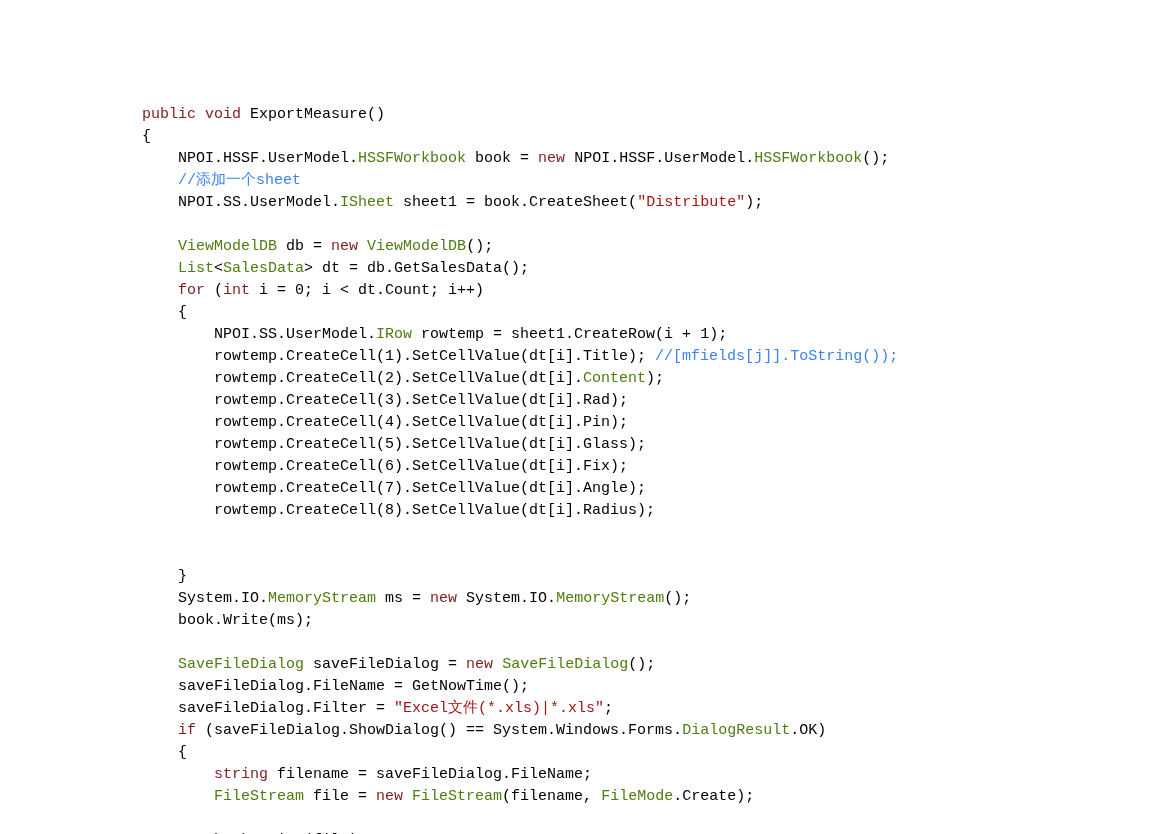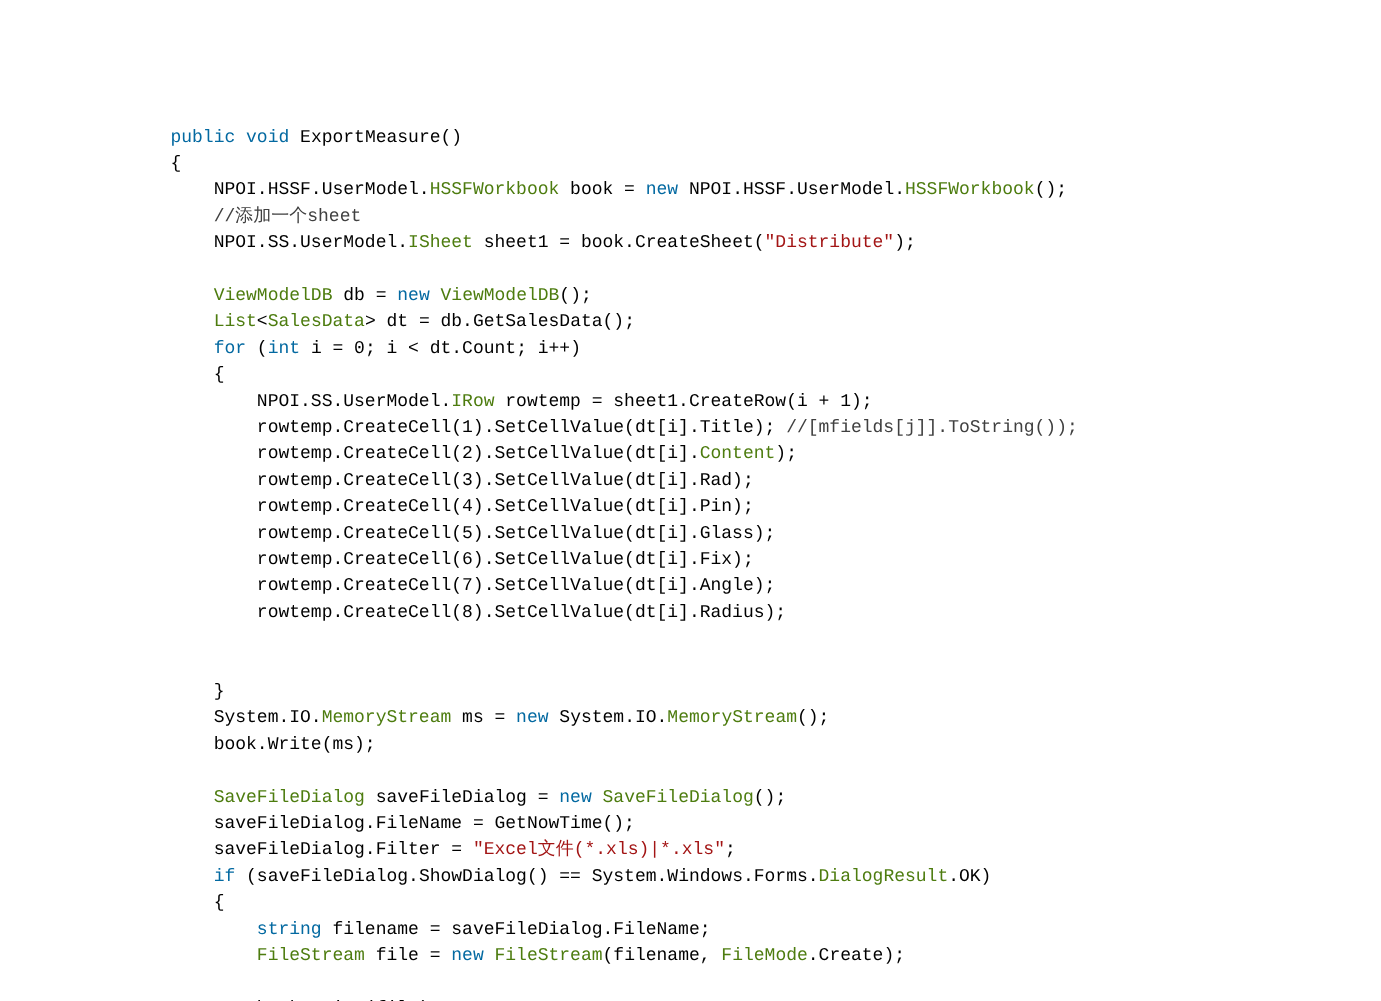--- a/index.html
+++ b/index.html
@@ -7,23 +7,23 @@
     padding: 0;
     background: #ffffff;
     font-family: Consolas, "Courier New", monospace;
     font-size: 15px;
     line-height: 22px;
     white-space: pre;
   }
   .code-container {
     padding: 16px 0 0 70px;
   }
-  .k { color: #0369a1; }        
+  .k { color: #7f1d1d; }        
   .ty { color: #4d7c0f; }       
-  .c { color: #404040; }        
+  .c { color: #3b82f6; }        
   .s { color: #a31515; }     
 </style>
 </head>
 <body>
 
 
 
 <div class="code-container" id="code-root"><div><span>        </span><span class="k">public</span><span> </span><span class="k">void</span><span> ExportMeasure()</span></div><div><span>        </span><span>{</span></div><div><span>            </span><span>NPOI.HSSF.UserModel.</span><span class="ty">HSSFWorkbook</span><span> book = </span><span class="k">new</span><span> NPOI.HSSF.UserModel.</span><span class="ty">HSSFWorkbook</span><span>();</span></div><div><span>            </span><span class="c">//添加一个sheet</span></div><div><span>            </span><span>NPOI.SS.UserModel.</span><span class="ty">ISheet</span><span> sheet1 = book.CreateSheet(</span><span class="s">"Distribute"</span><span>);</span></div><div>&nbsp;</div><div><span>            </span><span class="ty">ViewModelDB</span><span> db = </span><span class="k">new</span><span> </span><span class="ty">ViewModelDB</span><span>();</span></div><div><span>            </span><span class="ty">List</span><span>&lt;</span><span class="ty">SalesData</span><span>&gt; dt = db.GetSalesData();</span></div><div><span>            </span><span class="k">for</span><span> (</span><span class="k">int</span><span> i = 0; i &lt; dt.Count; i++)</span></div><div><span>            </span><span>{</span></div><div><span>                </span><span>NPOI.SS.UserModel.</span><span class="ty">IRow</span><span> rowtemp = sheet1.CreateRow(i + 1);</span></div><div><span>                </span><span>rowtemp.CreateCell(1).SetCellValue(dt[i].Title); </span><span class="c">//[mfields[j]].ToString());</span></div><div><span>                </span><span>rowtemp.CreateCell(2).SetCellValue(dt[i].</span><span class="ty">Content</span><span>);</span></div><div><span>                </span><span>rowtemp.CreateCell(3).SetCellValue(dt[i].Rad);</span></div><div><span>                </span><span>rowtemp.CreateCell(4).SetCellValue(dt[i].Pin);</span></div><div><span>                </span><span>rowtemp.CreateCell(5).SetCellValue(dt[i].Glass);</span></div><div><span>                </span><span>rowtemp.CreateCell(6).SetCellValue(dt[i].Fix);</span></div><div><span>                </span><span>rowtemp.CreateCell(7).SetCellValue(dt[i].Angle);</span></div><div><span>                </span><span>rowtemp.CreateCell(8).SetCellValue(dt[i].Radius);</span></div><div>&nbsp;</div><div>&nbsp;</div><div><span>            </span><span>}</span></div><div><span>            </span><span>System.IO.</span><span class="ty">MemoryStream</span><span> ms = </span><span class="k">new</span><span> System.IO.</span><span class="ty">MemoryStream</span><span>();</span></div><div><span>            </span><span>book.Write(ms);</span></div><div>&nbsp;</div><div><span>            </span><span class="ty">SaveFileDialog</span><span> saveFileDialog = </span><span class="k">new</span><span> </span><span class="ty">SaveFileDialog</span><span>();</span></div><div><span>            </span><span>saveFileDialog.FileName = GetNowTime();</span></div><div><span>            </span><span>saveFileDialog.Filter = </span><span class="s">"Excel文件(*.xls)|*.xls"</span><span>;</span></div><div><span>            </span><span class="k">if</span><span> (saveFileDialog.ShowDialog() == System.Windows.Forms.</span><span class="ty">DialogResult</span><span>.OK)</span></div><div><span>            </span><span>{</span></div><div><span>                </span><span class="k">string</span><span> filename = saveFileDialog.FileName;</span></div><div><span>                </span><span class="ty">FileStream</span><span> file = </span><span class="k">new</span><span> </span><span class="ty">FileStream</span><span>(filename, </span><span class="ty">FileMode</span><span>.Create);</span></div><div>&nbsp;</div><div><span>                </span><span>book.Write(file);</span></div></div>
 
 

